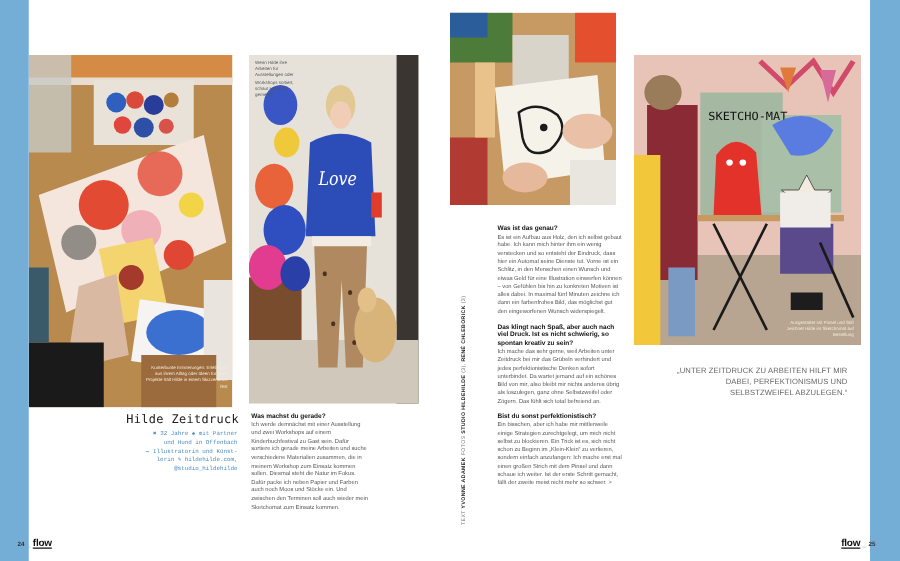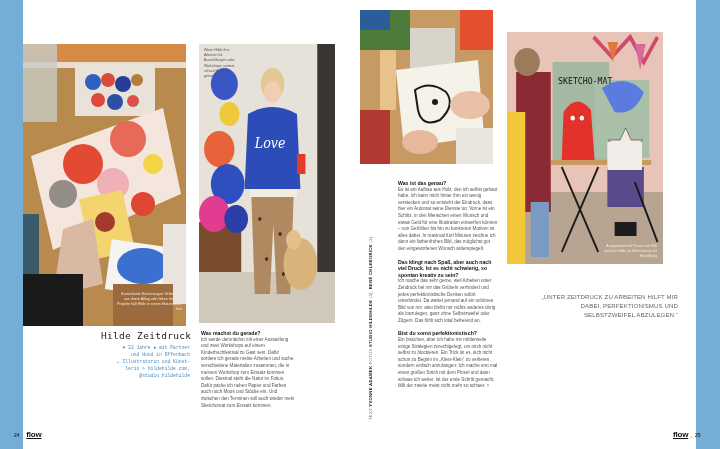--- a/index.html
+++ b/index.html
@@ -102,21 +102,21 @@
     <path d="M55 80 Q70 70 86 82 Q96 95 80 110 Q62 118 58 100 Z" fill="none" stroke="#1b1b1b" stroke-width="2"></path>
     <circle cx="75" cy="92" r="3" fill="#1b1b1b"></circle>
     <ellipse cx="110" cy="95" rx="20" ry="14" fill="#eac0a6"></ellipse>
     <ellipse cx="60" cy="132" rx="18" ry="12" fill="#e6b99c"></ellipse>
     <rect x="0" y="100" width="30" height="54" fill="#b13a33"></rect>
     <rect x="20" y="40" width="16" height="60" fill="#e8c28a"></rect>
     <rect x="96" y="118" width="37" height="36" fill="#e9e6e0"></rect>
   </svg>
 </div>
 
-<div class="photo" style="left:507px;top:32px;width:156px;height:232px;">
+<div class="photo" style="left:507px;top:44px;width:182px;height:232px;">
   <svg viewBox="0 0 171 232" preserveAspectRatio="none">
     <rect width="171" height="232" fill="#e7c4b7"></rect>
     <rect x="0" y="160" width="171" height="72" fill="#b7a592"></rect>
     <path d="M95 5 L115 25 L135 5 L150 30 L165 5" fill="none" stroke="#d24a6a" stroke-width="4"></path>
     <polygon points="110,10 122,10 116,30" fill="#e07a3a"></polygon>
     <polygon points="140,12 152,12 146,38" fill="#d86a9a"></polygon>
     <rect x="50" y="30" width="62" height="100" fill="#a5b9a2"></rect>
     <rect x="96" y="48" width="60" height="78" fill="#a9bfa7"></rect>
     <text x="56" y="52" font-family="DejaVu Sans Mono, monospace" font-size="9" fill="#111">SKETCHO-MAT</text>
     <path d="M62 80 Q76 60 92 78 L96 128 L60 128 Z" fill="#e2322a"></path>

